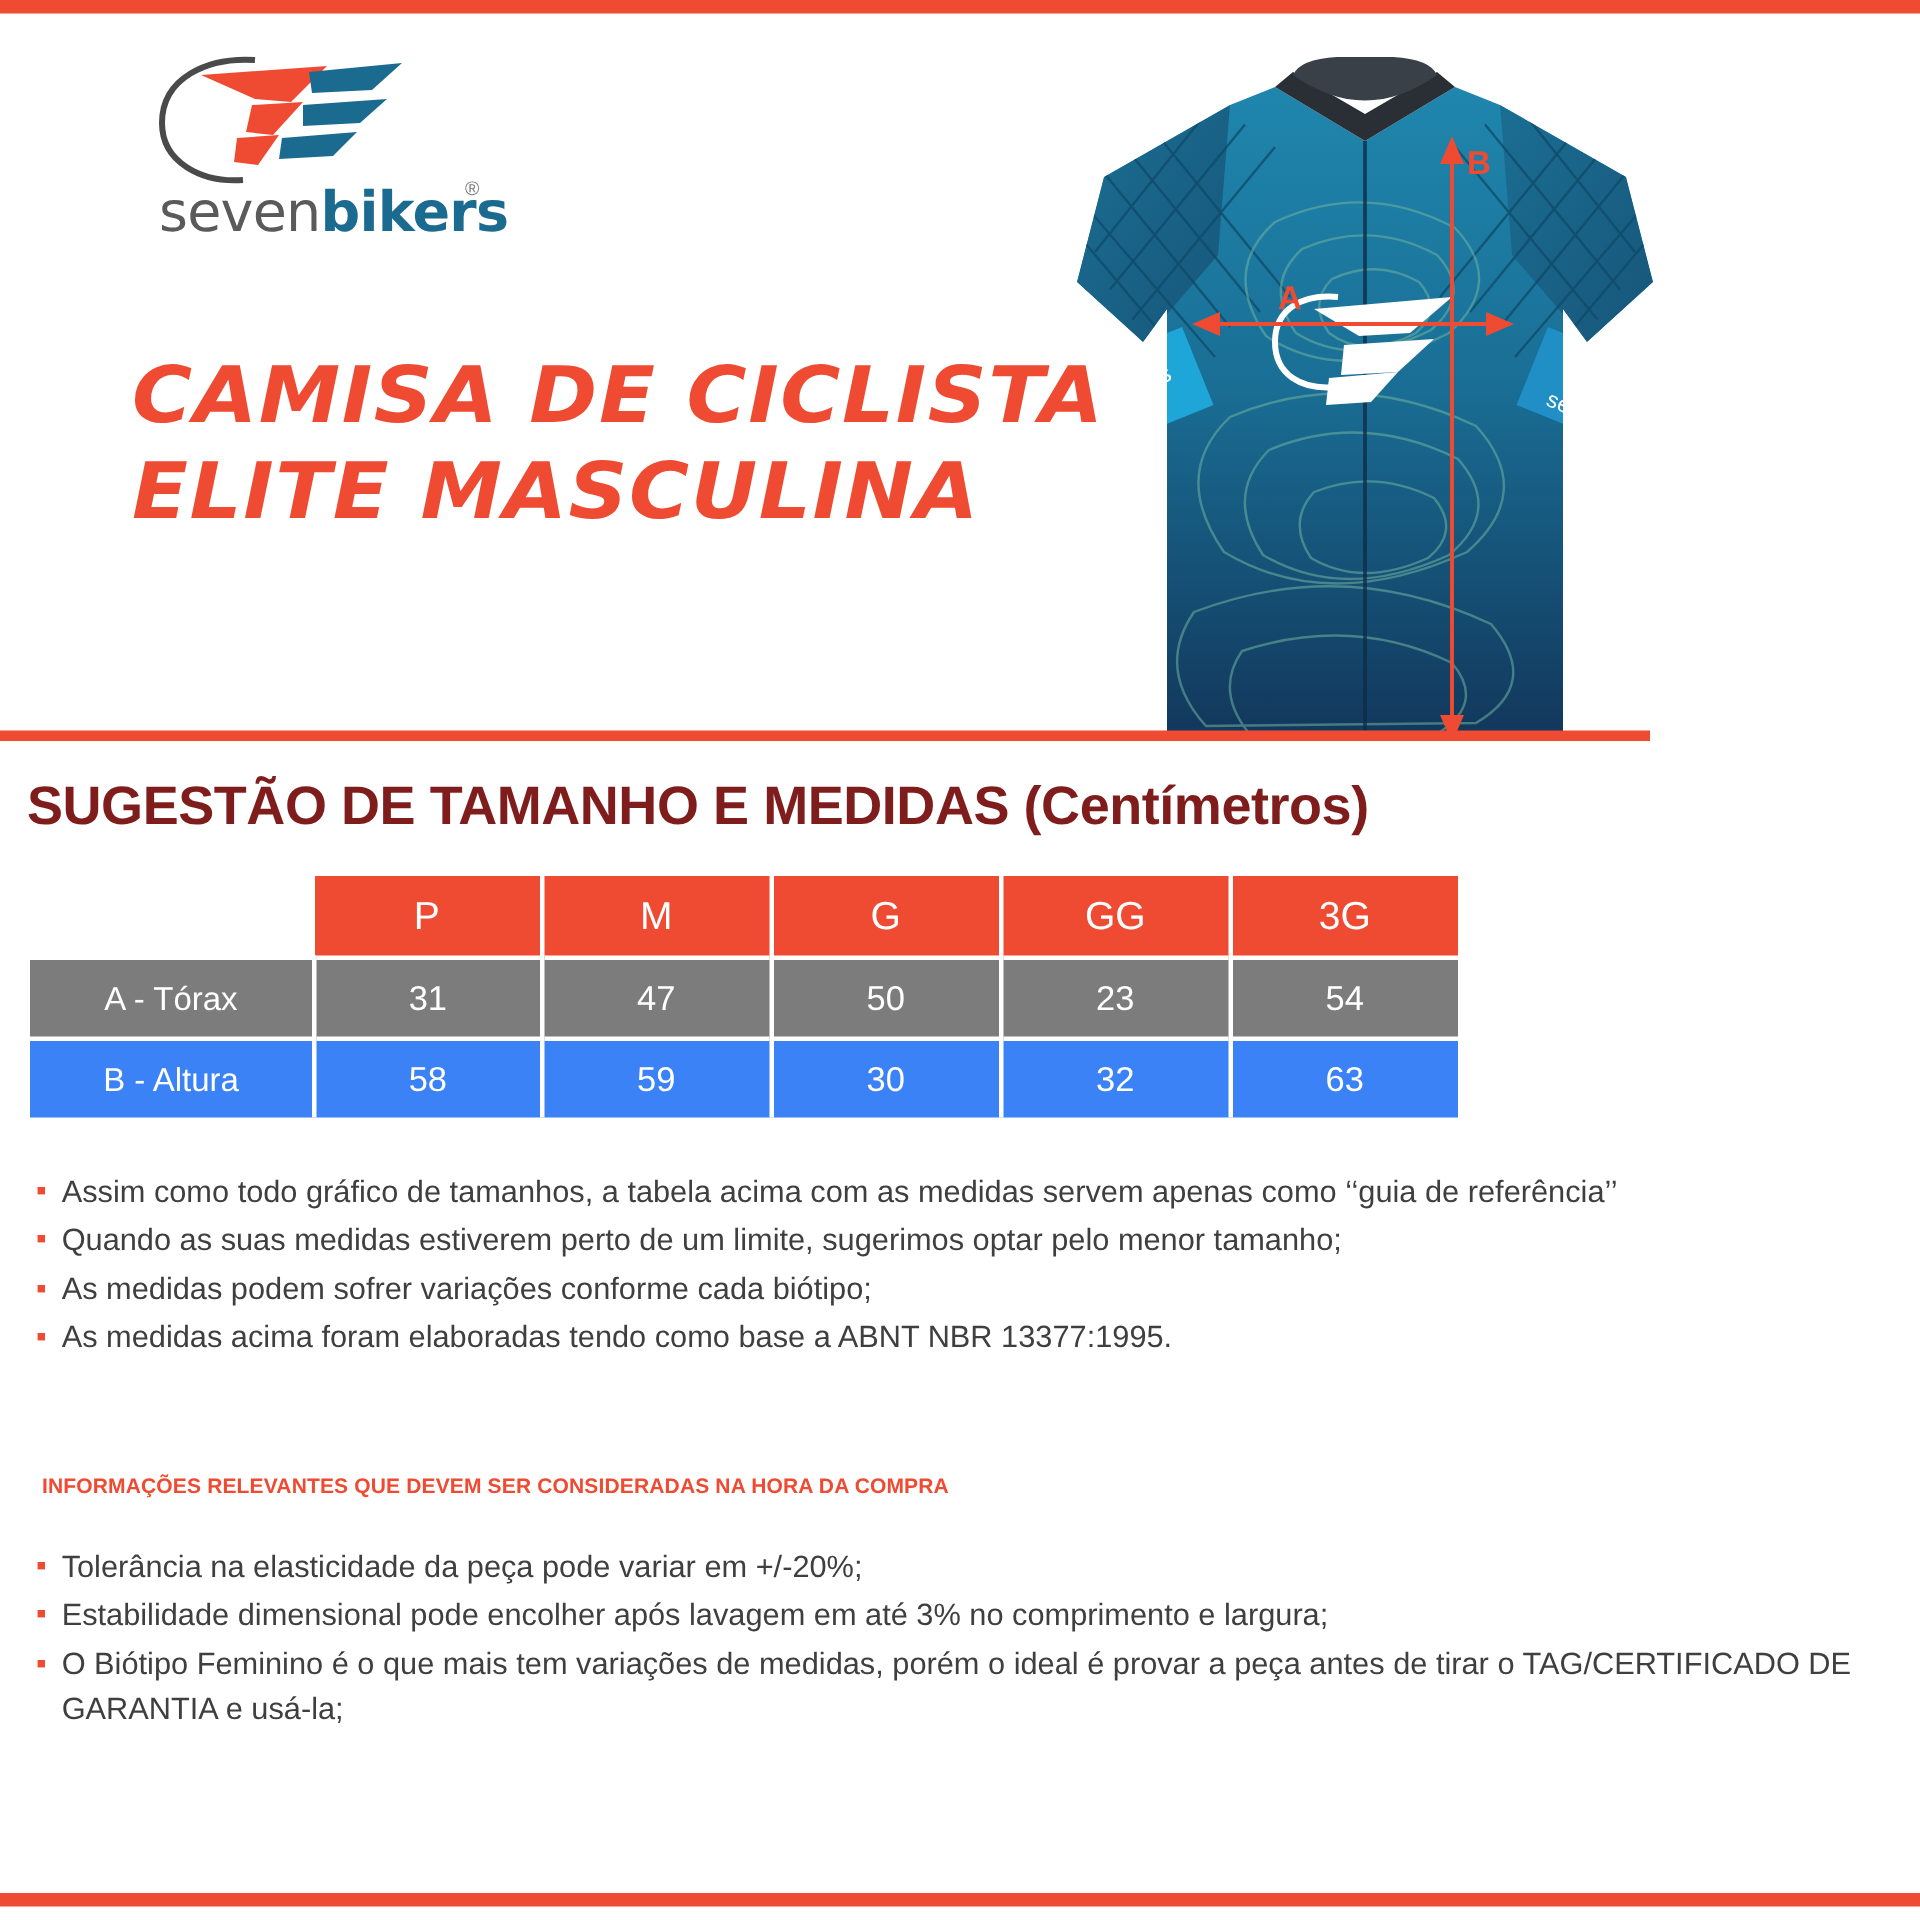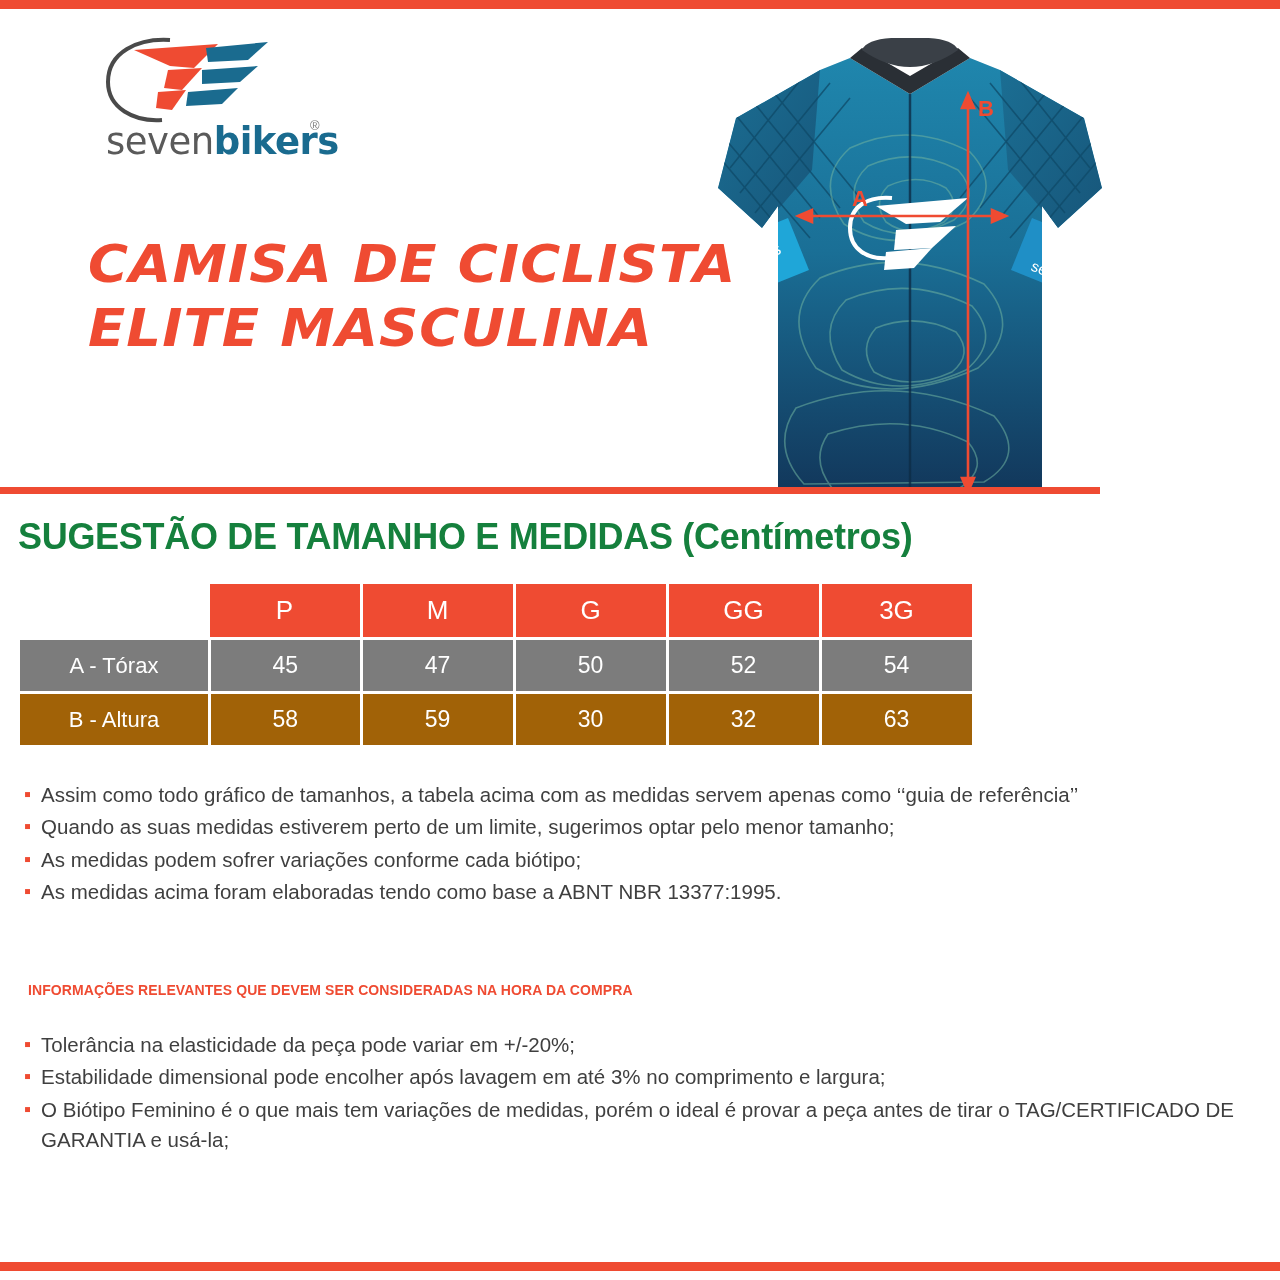--- a/index.html
+++ b/index.html
@@ -95,21 +95,21 @@
     height: 450px;
   }
 
   
   .section-heading {
     position: absolute;
     left: 18px;
     top: 516px;
     font-size: 36px;
     font-weight: bold;
-    color: #15803d;
+    color: #7f1d1d;
     letter-spacing: -0.3px;
   }
 
   
   .size-table {
     position: absolute;
     left: 20px;
     top: 584px;
     border-collapse: collapse;
     font-size: 22px;
@@ -144,21 +144,21 @@
     border-right: 3px solid #ffffff;
     border-top: 3px solid #ffffff;
   }
   .size-table tbody td:last-child { border-right: none; }
   .size-table tbody .row-label {
     width: 188px;
     text-align: center;
     font-size: 22px;
   }
   .size-table tbody tr.dark td   { background: #7c7c7c; }
-  .size-table tbody tr.light td  { background: #a16207; }
+  .size-table tbody tr.light td  { background: #3b82f6; }
 
   
   .notes {
     position: absolute;
     left: 24px;
     top: 780px;
     width: 1230px;
     font-size: 20.5px;
     line-height: 1.48;
     color: #3f3f3f;
@@ -310,24 +310,24 @@
       <th>P</th>
       <th>M</th>
       <th>G</th>
       <th>GG</th>
       <th>3G</th>
     </tr>
   </thead>
   <tbody>
     <tr class="dark">
       <td class="row-label">A - Tórax</td>
-      <td>45</td>
+      <td>31</td>
       <td>47</td>
       <td>50</td>
-      <td>52</td>
+      <td>23</td>
       <td>54</td>
     </tr>
     <tr class="light">
       <td class="row-label">B - Altura</td>
       <td>58</td>
       <td>59</td>
       <td>30</td>
       <td>32</td>
       <td>63</td>
     </tr>

